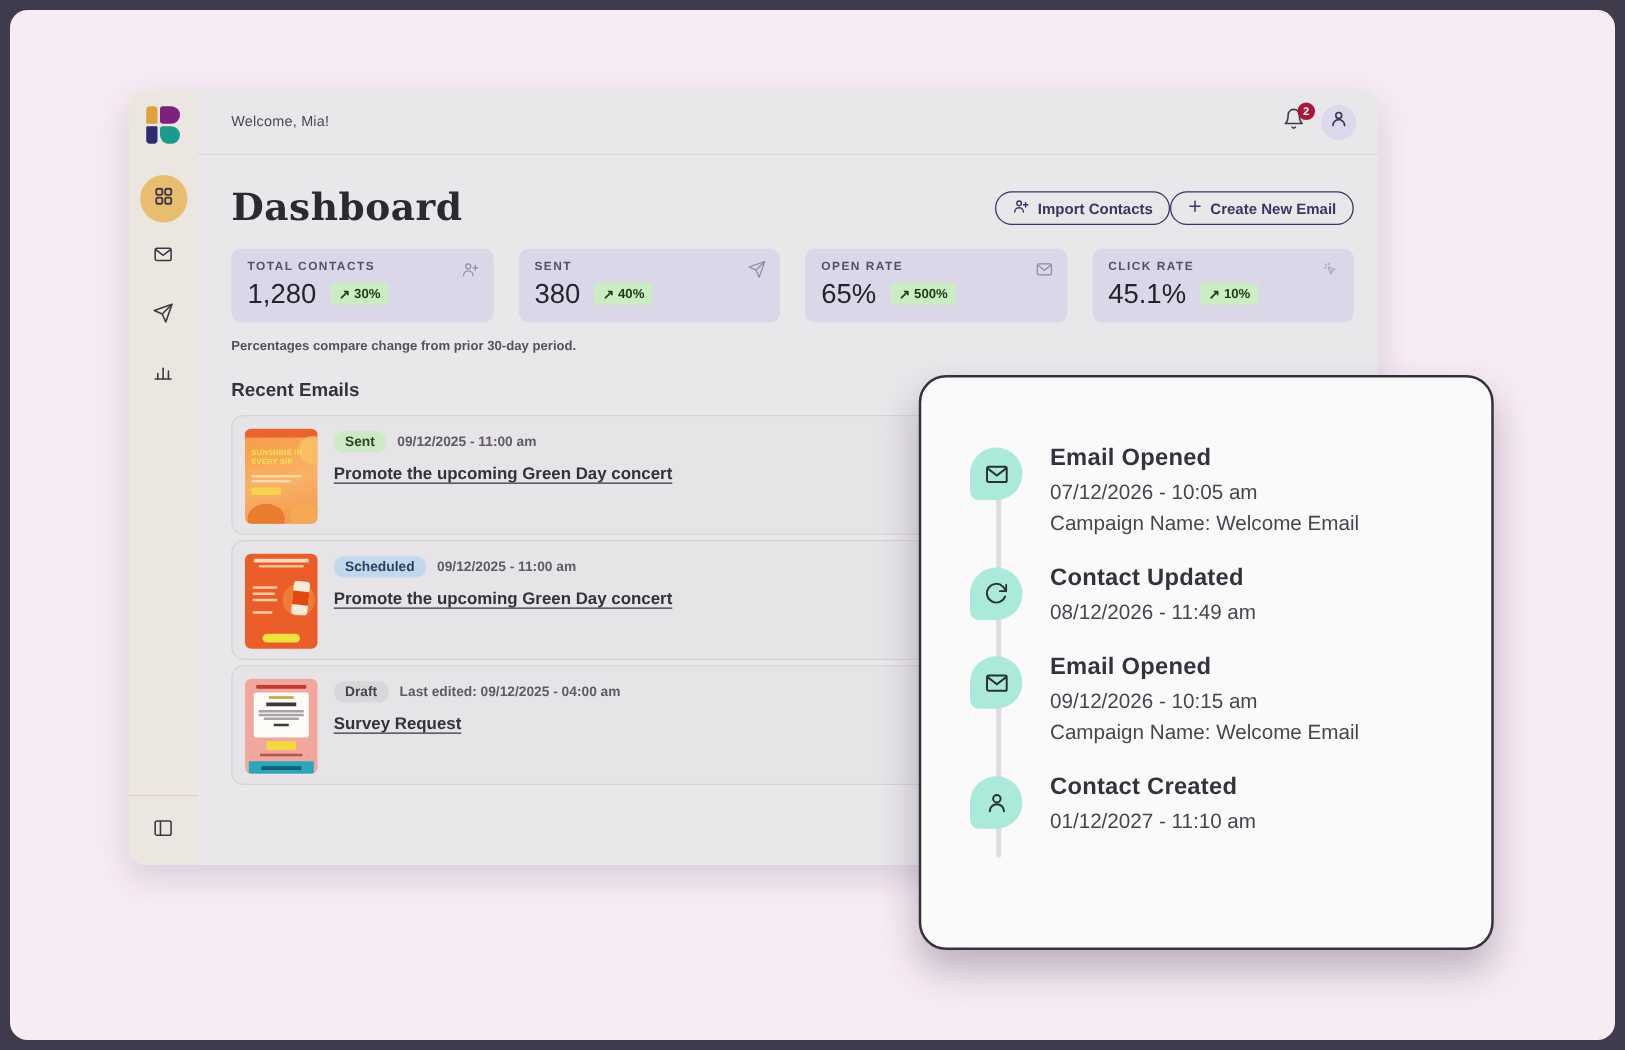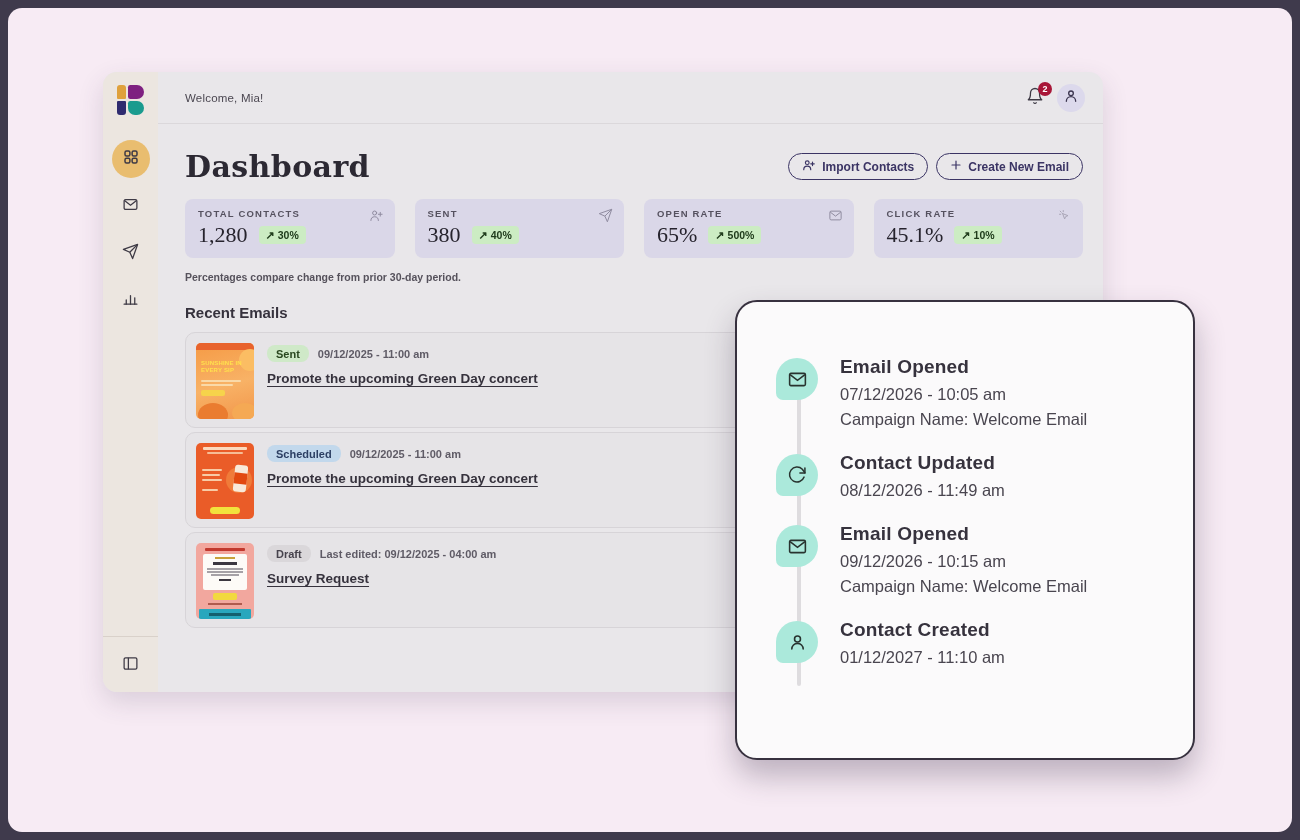--- a/index.html
+++ b/index.html
@@ -53,33 +53,33 @@
   .bell-badge {
     position:absolute; top:-5px; right:-6px; min-width:14px; height:14px; border-radius:8px;
     background:#a81638; color:#fff; font-size:9px; font-weight:700;
     display:flex; align-items:center; justify-content:center; padding:0 3px;
   }
   .avatar { width:28px; height:28px; border-radius:50%; background:#dcd9ec; display:flex; align-items:center; justify-content:center; color:#3c3650; cursor:pointer; }
 
   .content { padding:25px 20px 0 27px; position:relative; }
   .title-row { display:flex; align-items:center; justify-content:space-between; }
   .page-title { font-family:"DejaVu Serif", serif; font-size:30px; font-weight:600; color:#2c2933; letter-spacing:.4px; }
-  .actions { display:flex; gap:8px; }
+  .actions { display:flex; gap:0; }
   .btn {
     height:27px; padding:0 13px; border:1.5px solid #3b3464; border-radius:14px;
     background:transparent; color:#3b3464; font-family:"Liberation Sans",sans-serif;
     font-size:12px; font-weight:700; display:inline-flex; align-items:center; gap:6px; cursor:pointer;
   }
 
   .stats { display:flex; gap:20px; margin-top:15px; }
   .stat-card { flex:1; background:#dad7e8; border-radius:8px; padding:9px 13px 10px; position:relative; height:59px; }
   .stat-label { font-size:9.5px; font-weight:700; letter-spacing:1.2px; color:#55515f; text-transform:uppercase; }
   .stat-icon { position:absolute; top:9px; right:11px; color:#908ca0; }
   .stat-value-row { display:flex; align-items:center; gap:11px; margin-top:3px; }
-  .stat-value { font-family:Liberation Serif, serif; font-size:22px; color:#26232d; }
+  .stat-value { font-family:Liberation Sans, sans-serif; font-size:22px; color:#26232d; }
   .stat-badge {
     background:#ccecc3; color:#203c1c; font-size:10.5px; font-weight:700;
     padding:2.5px 7px; border-radius:4px; display:inline-flex; align-items:center; gap:3px;
   }
   .trend { font-size:11px; font-weight:700; }
 
   .footnote { margin-top:13px; font-size:10.5px; font-weight:600; color:#56525c; }
   .recent-heading { margin-top:21px; font-size:15px; font-weight:800; color:#36323d; }
 
   .rows { margin-top:11px; }

